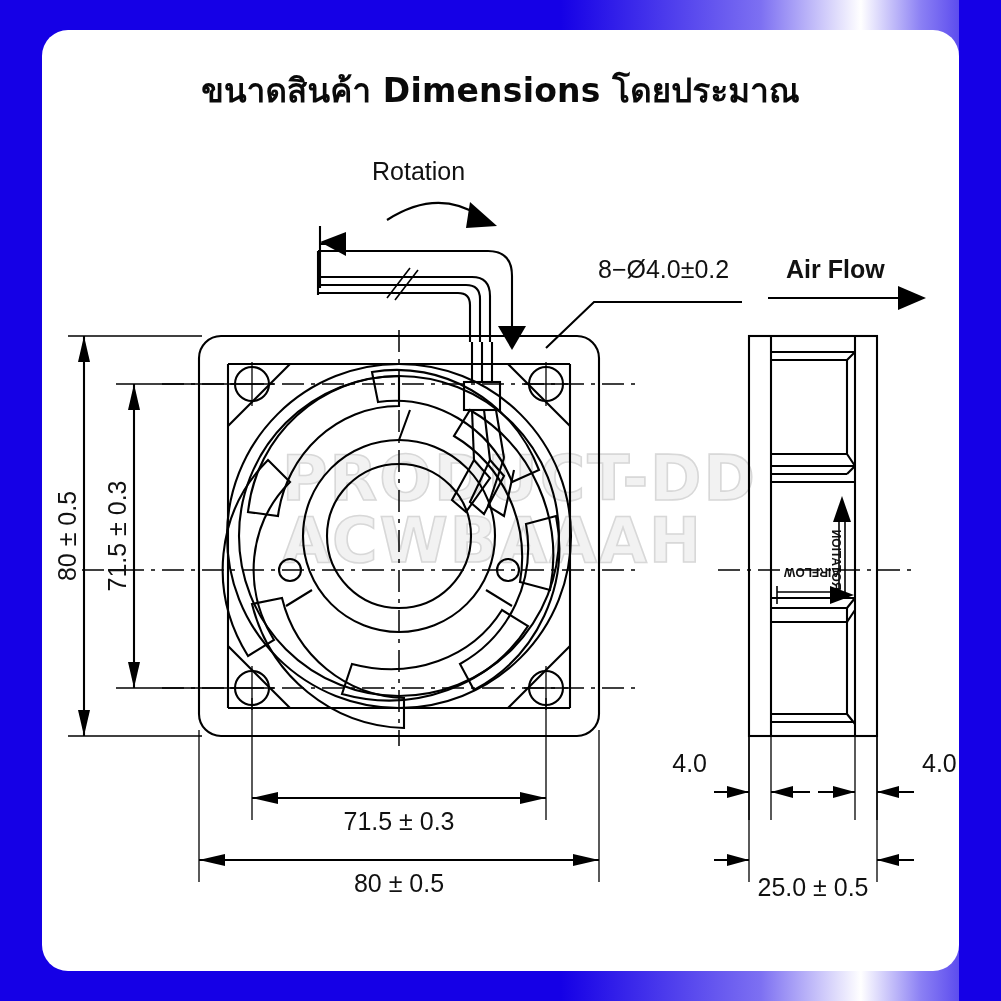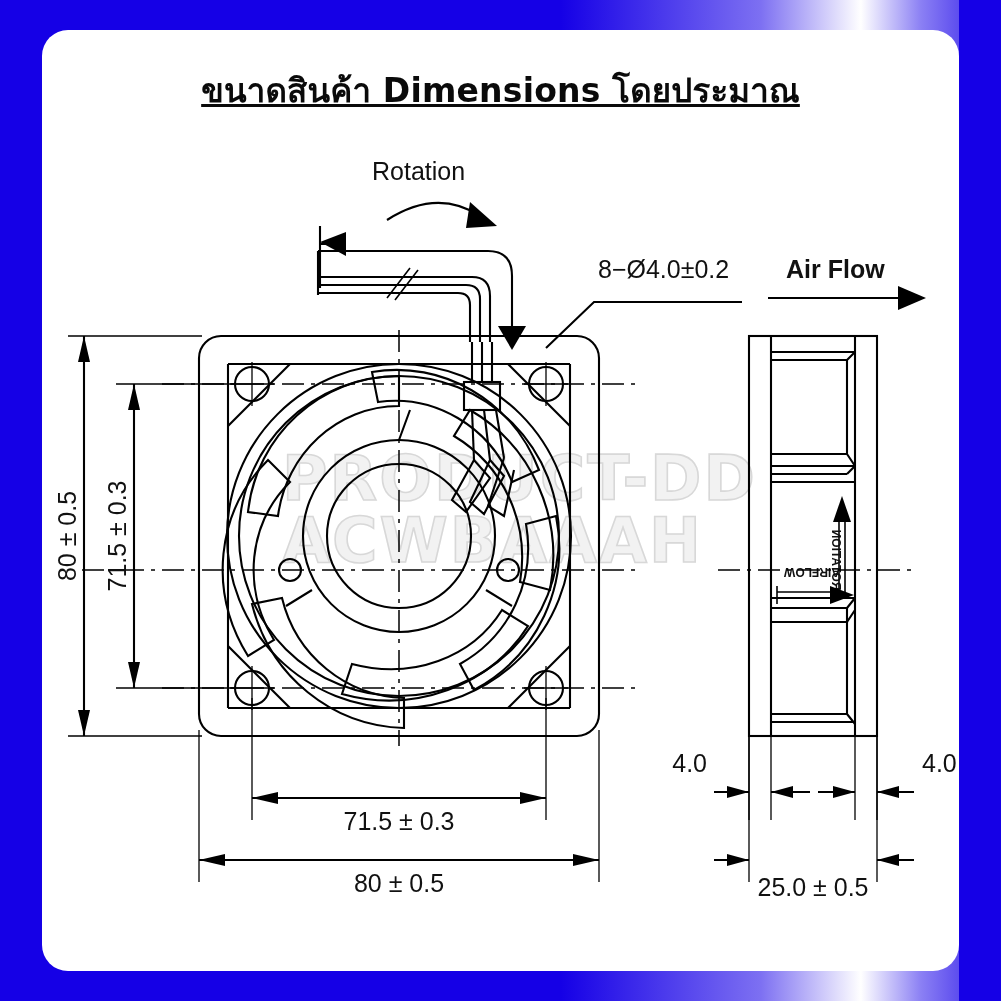--- a/index.html
+++ b/index.html
@@ -16,21 +16,21 @@
      background:linear-gradient(to right,#1500E6 0%,#1500E6 56%,#7d70f2 76%,#ffffff 86%,#8b80f4 92%,#2a14e8 100%);}
   #edge-left{left:0;top:0;width:42px;height:1001px;background:#1500E6;}
   #edge-right{right:0;top:0;width:42px;height:1001px;background:#1500E6;}
 
   
   #canvas{position:absolute;left:42px;top:30px;width:917px;height:941px;
       background:#fff;border-radius:26px;overflow:hidden;}
 
   #title{position:absolute;left:0;top:34px;width:917px;text-align:center;
      font-size:33px;font-weight:bold;color:#0a0a0a;letter-spacing:.2px;
-     font-family:"DejaVu Sans","Liberation Sans",sans-serif;white-space:nowrap;text-decoration:underline;}
+     font-family:"DejaVu Sans","Liberation Sans",sans-serif;white-space:nowrap;}
 
   svg{position:absolute;left:0;top:0;}
   .ln{stroke:#000;fill:none;stroke-width:2.1;}
   .lnT{stroke:#000;fill:none;stroke-width:1.6;}
   .lnH{stroke:#000;fill:none;stroke-width:1.3;}
   .dash{stroke:#000;fill:none;stroke-width:1.5;stroke-dasharray:22 7 4 7;}
   .fillblk{fill:#000;stroke:none;}
   .lbl{font-family:"Liberation Sans","DejaVu Sans",sans-serif;font-size:25px;fill:#111;}
   .lbl-b{font-family:"Liberation Sans","DejaVu Sans",sans-serif;font-size:25px;fill:#111;font-weight:bold;}
   .lbl-s{font-family:"Liberation Sans","DejaVu Sans",sans-serif;font-size:12px;fill:#111;font-weight:bold;}

